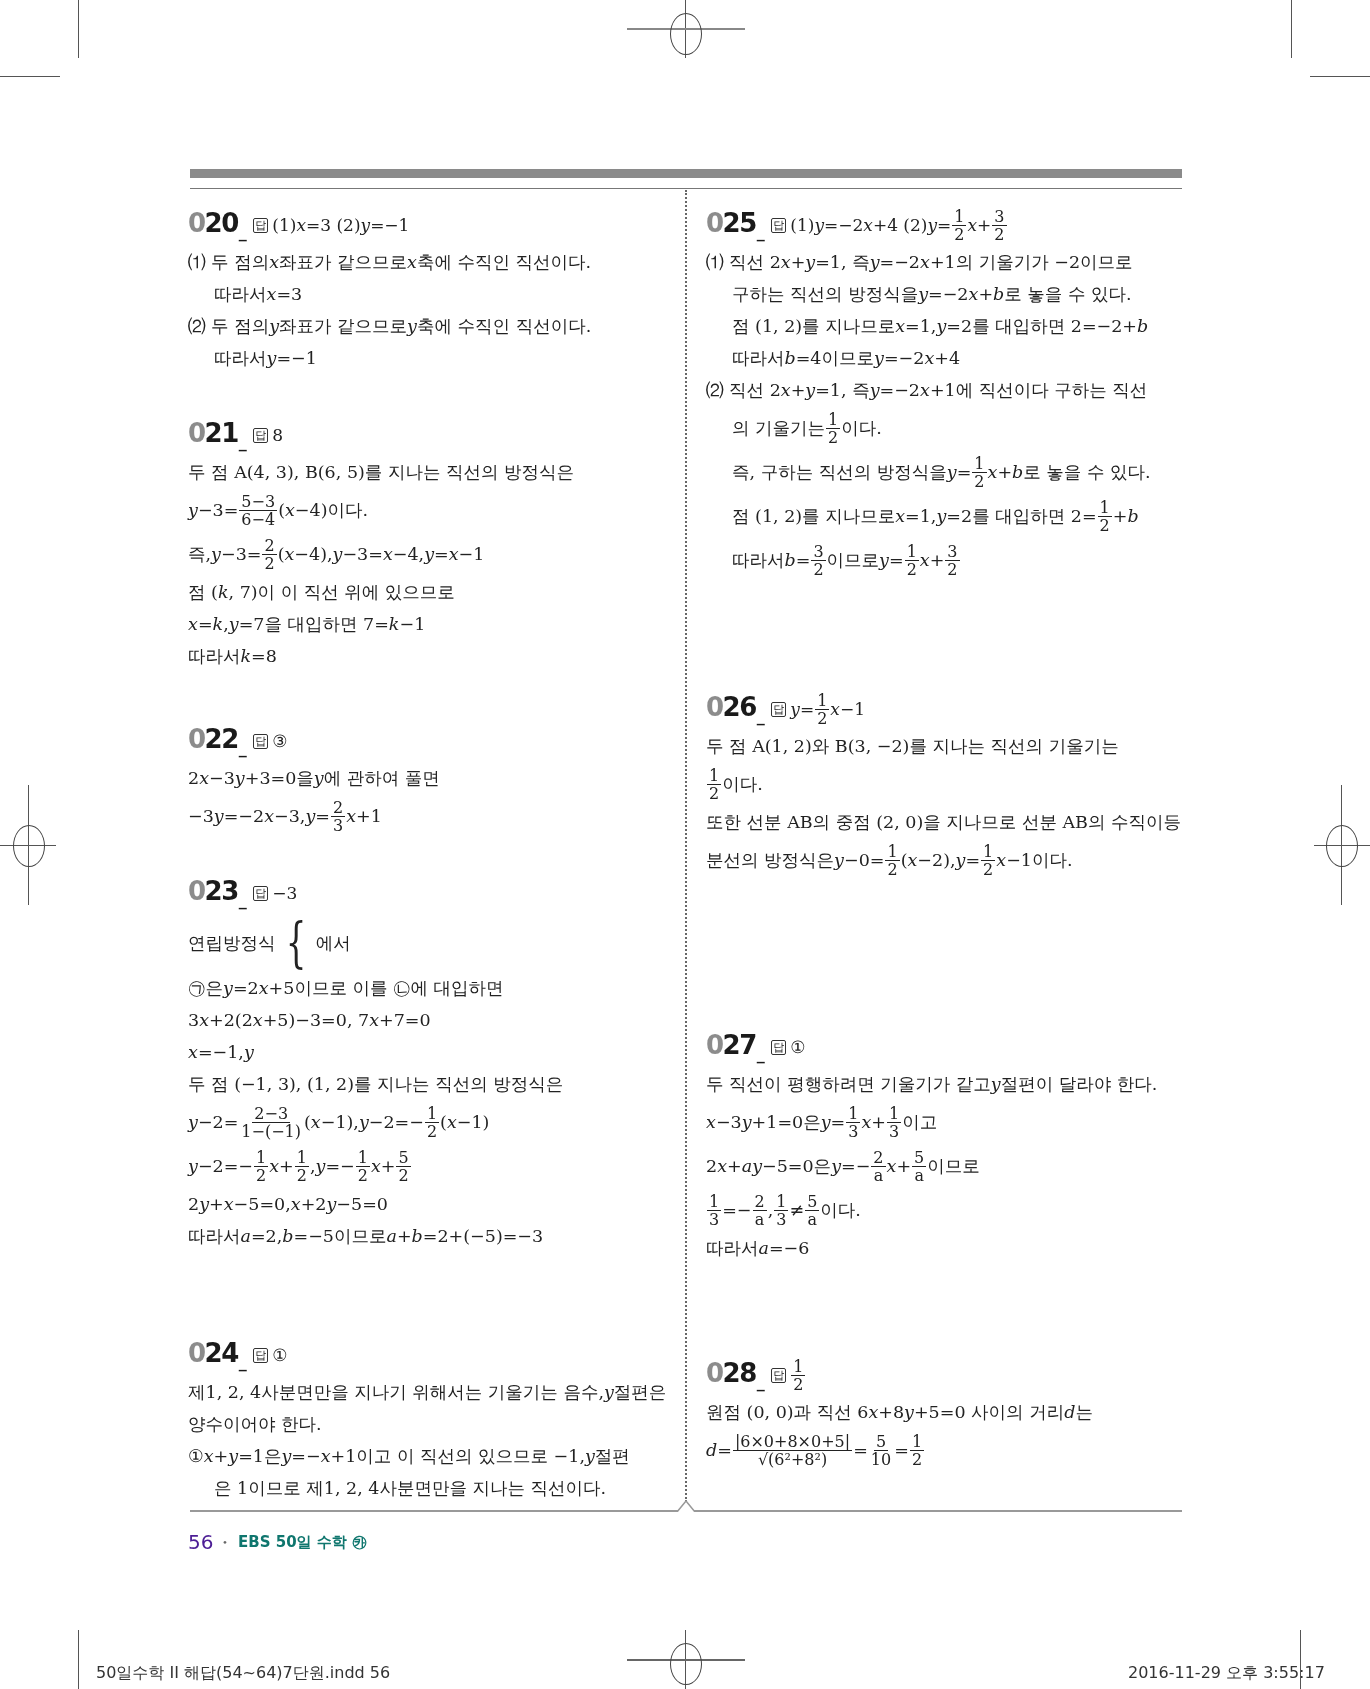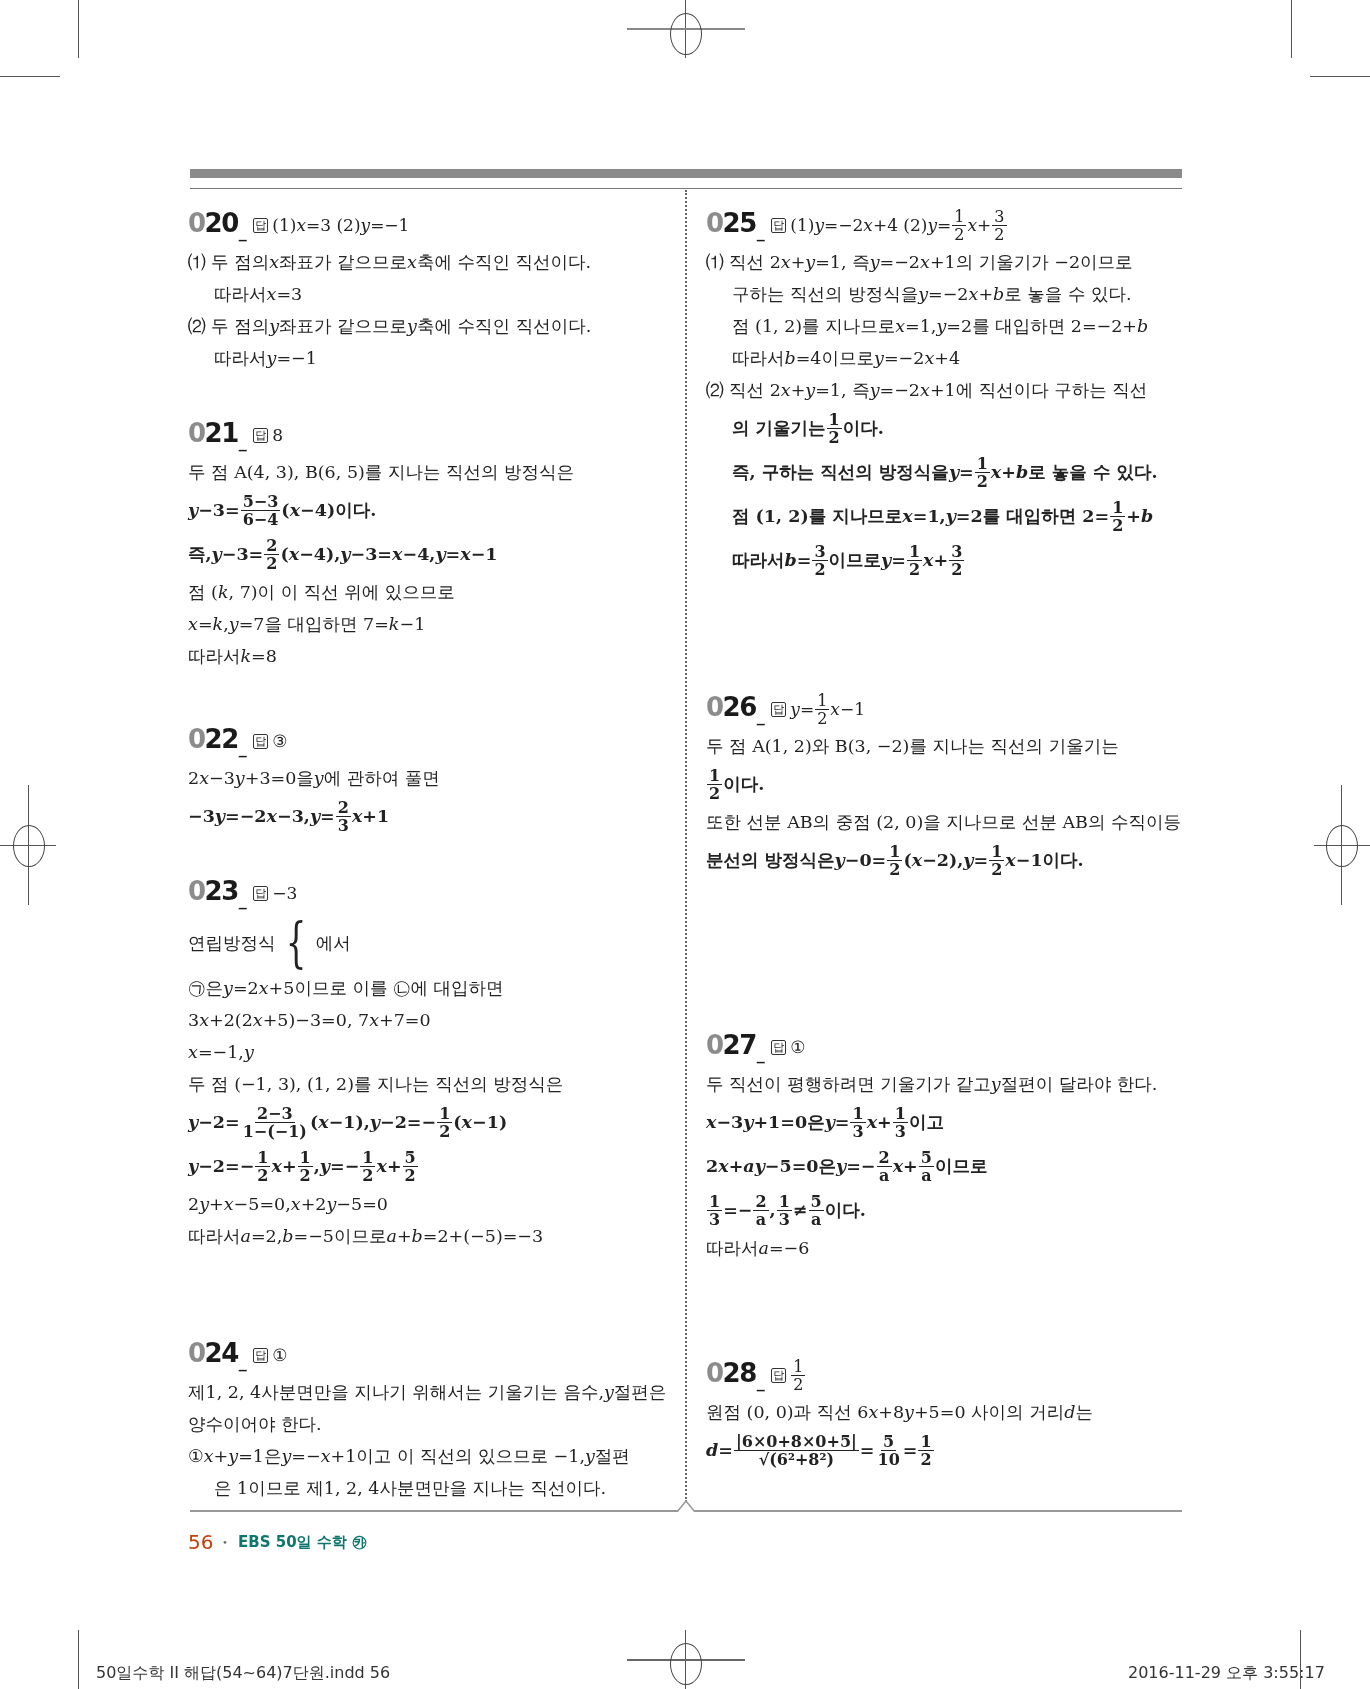--- a/index.html
+++ b/index.html
@@ -20,31 +20,31 @@
   .col.right{left:706px;top:208px;}
   .prob{position:absolute;left:0;width:480px;}
   .phead{display:flex;align-items:center;height:34px;margin-bottom:4px;white-space:nowrap;}
   .pnum{font-family:"DejaVu Sans","Liberation Sans",sans-serif;font-weight:bold;font-size:26px;letter-spacing:-1.5px;color:#1a1a1a;}
   .pnum .z{color:#8c8c8c;}
   .pnum .us{font-size:16px;color:#1a1a1a;margin-left:1px;position:relative;top:6px;}
   .dap{display:inline-block;font-family:"DejaVu Sans",sans-serif;font-size:11px;line-height:13px;border:1px solid #333;border-radius:2px;padding:0 1px;margin:0 4px 0 8px;}
   .ans{font-size:17px;}
   .line{white-space:nowrap;display:flex;align-items:center;min-height:32px;}
   .line.ind{padding-left:26px;}
-  .line.tall{min-height:44px;font-weight:bold;}
+  .line.tall{min-height:44px;}
   .line.tall2{min-height:58px;}
   .frac{display:inline-flex;flex-direction:column;align-items:center;vertical-align:middle;margin:0 1px;line-height:17px;font-size:16px;}
   .frac .n{padding:0 2px;border-bottom:1px solid #222;}
   .frac .d{padding:0 2px;}
   .frac .d.root{padding-left:2px;}
   .i{font-style:italic;}
   .brace{display:inline-flex;align-items:center;}
   .brace .bk{font-size:54px;line-height:54px;font-weight:100;margin:0 3px;transform:scaleX(0.6);}
   .brace .rows{display:flex;flex-direction:column;line-height:28px;}
-  .footer-num{position:absolute;left:188px;top:1530px;font-family:"DejaVu Sans",sans-serif;font-size:20px;color:#c2410c;}
+  .footer-num{position:absolute;left:188px;top:1530px;font-family:"DejaVu Sans",sans-serif;font-size:20px;color:#4c1d95;}
   .footer-book{position:absolute;left:238px;top:1533px;font-family:"DejaVu Sans",sans-serif;font-size:15px;font-weight:bold;color:#0f766e;}
   .footer-dot{position:absolute;left:222px;top:1537px;font-size:10px;color:#666;}
   .slug{position:absolute;top:1663px;font-family:"DejaVu Sans",sans-serif;font-size:16px;color:#333;}
 </style>
 </head>
 <body>
 
 <div class="vline" style="left:78px;top:0;height:58px;"></div>
 <div class="vline" style="left:1291px;top:0;height:58px;"></div>
 <div class="hline" style="left:0;top:76px;width:60px;"></div>

